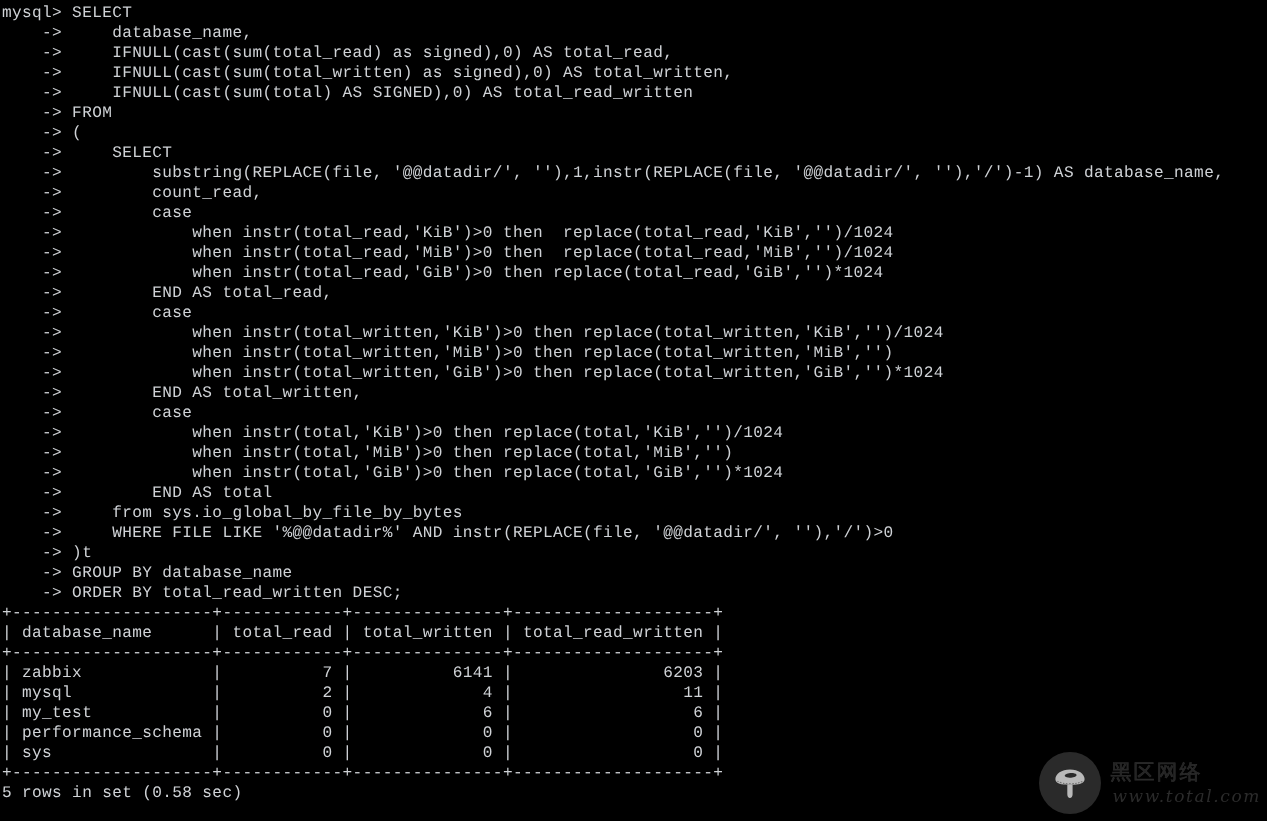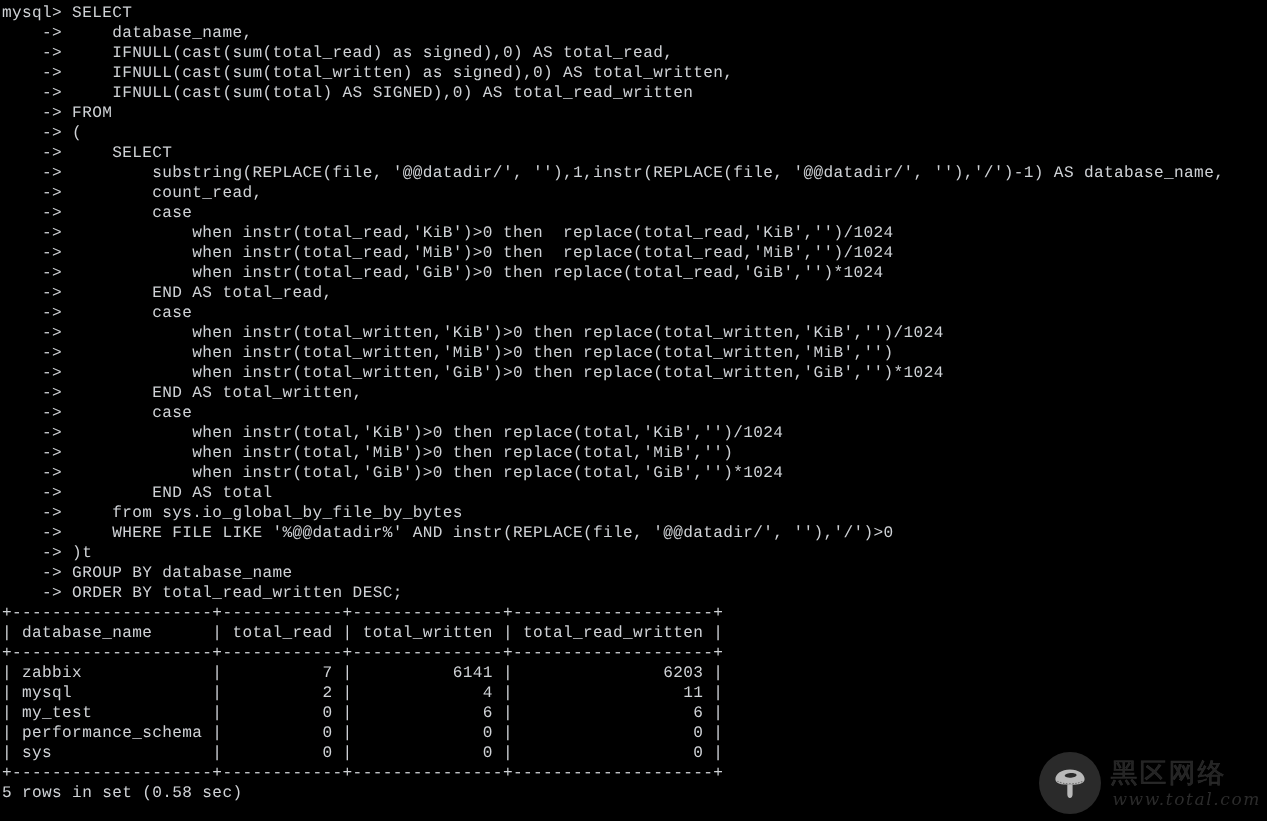--- a/index.html
+++ b/index.html
@@ -61,21 +61,21 @@
   }
   #watermark .wm-badge svg { display: block; }
   #watermark .wm-text {
     display: flex;
     flex-direction: column;
     justify-content: center;
     line-height: 1;
   }
   #watermark .wm-cn {
     font-family: "DejaVu Sans", sans-serif;
-    font-size: 27px;
+    font-size: 21px;
     color: #242424;
     letter-spacing: 2px;
     font-weight: normal;
     -webkit-text-stroke: 0.6px #2e2e2e;
   }
   #watermark .wm-url {
     font-family: "DejaVu Serif", serif;
     font-style: italic;
     font-size: 17px;
     color: #2b2b2b;

